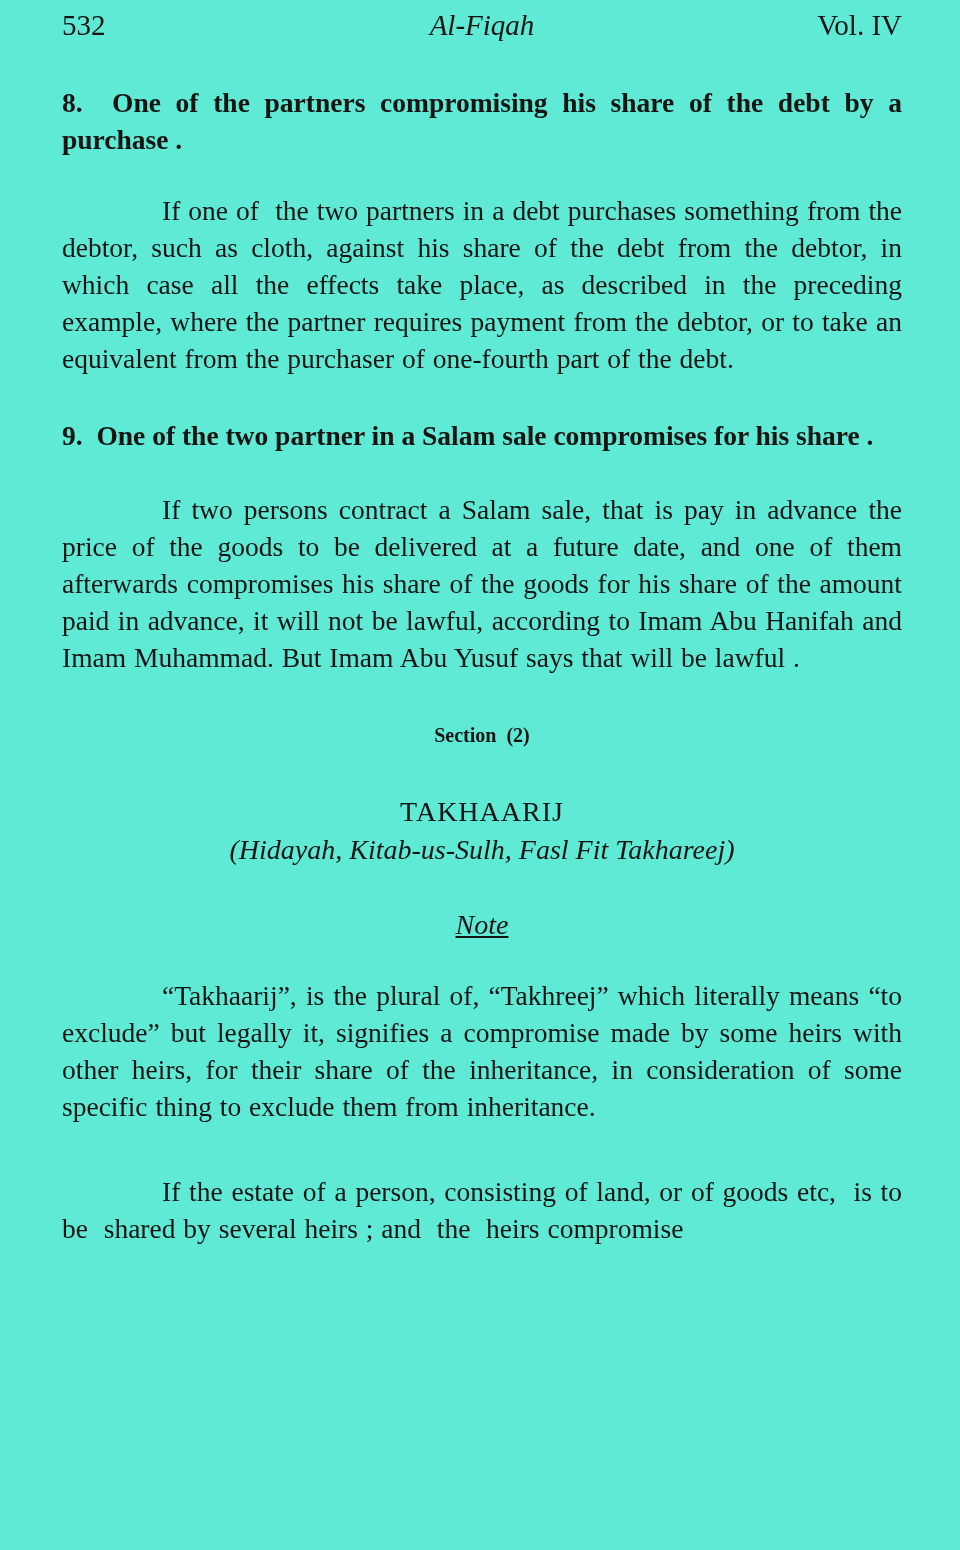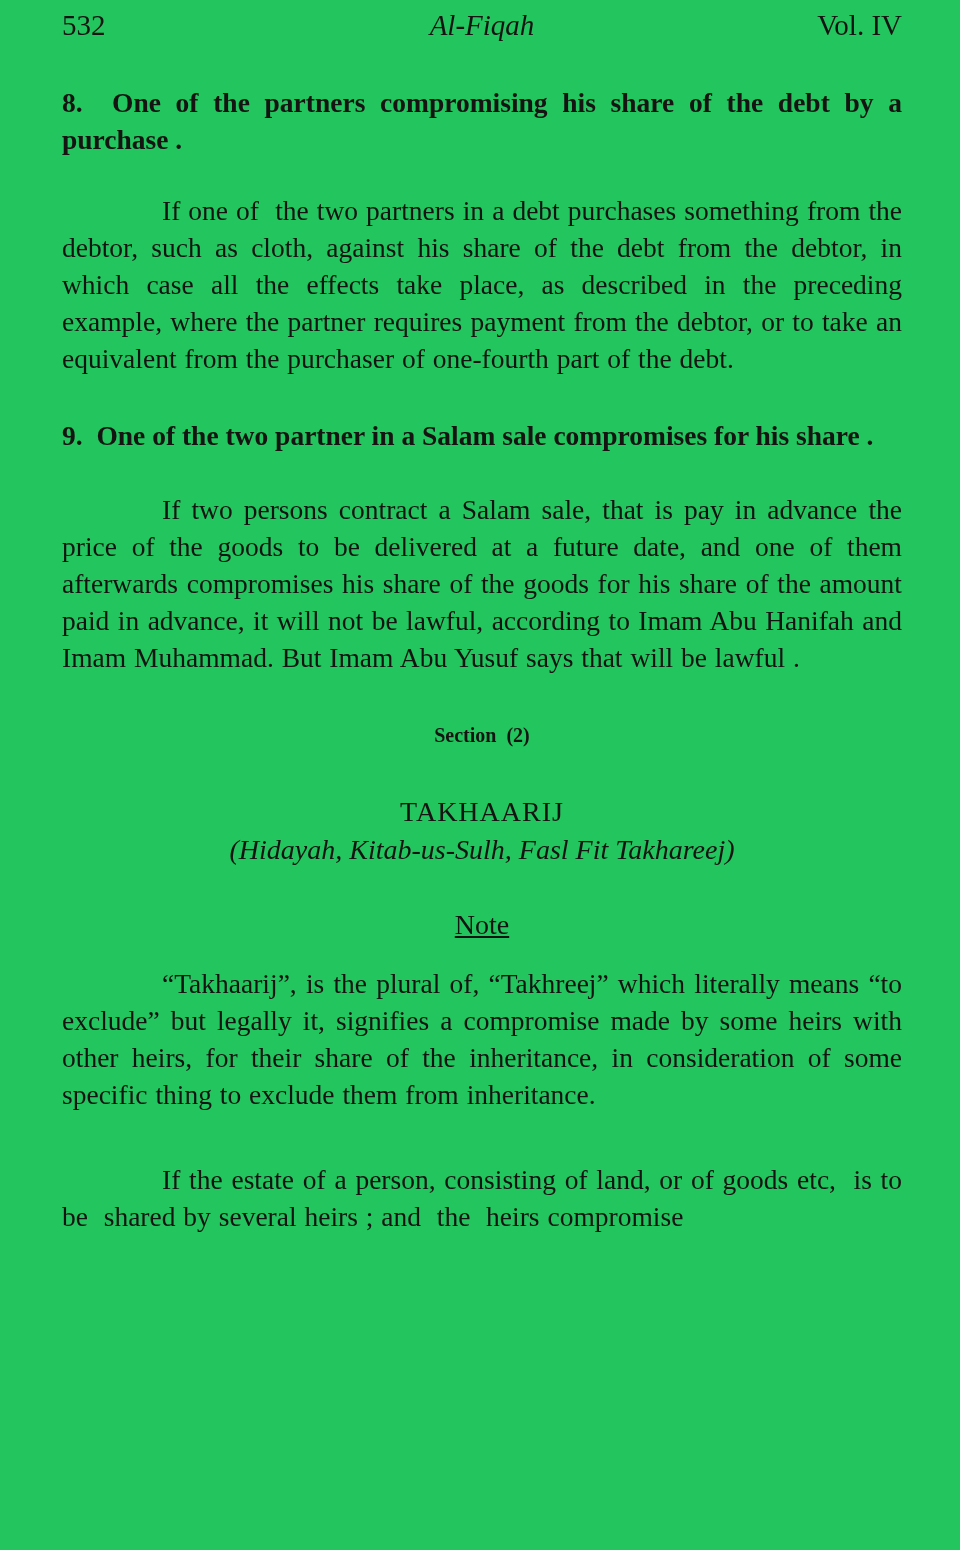--- a/index.html
+++ b/index.html
@@ -5,21 +5,21 @@
   html, body {
     margin: 0;
     padding: 0;
     background: #e9e9e7;
   }
   .page {
     position: relative;
     width: 960px;
     height: 1550px;
     margin: 0 auto;
-    background: #22c55e;
+    background: #5eead4;
     color: #151412;
     font-family: "Liberation Serif", serif;
     box-sizing: border-box;
     padding: 8px 58px 0 62px;
     overflow: hidden;
   }
   .page-header {
     display: flex;
     align-items: baseline;
     justify-content: space-between;
@@ -73,29 +73,30 @@
   }
   .section-source {
     font-style: italic;
     font-size: 28px;
     line-height: 38px;
   }
   .note-label {
     font-size: 28px;
     line-height: 37px;
     text-decoration: underline;
+    font-style: italic;
   }
   .mt-heading8   { margin-top: 40px; }
   .mt-para8     { margin-top: 34px; }
   .mt-heading9  { margin-top: 40px; }
   .mt-para9     { margin-top: 37px; }
   .mt-section   { margin-top: 41px; }
   .mt-title     { margin-top: 39px; }
   .mt-note      { margin-top: 37px; }
-  .mt-notepara  { margin-top: 22px; }
+  .mt-notepara  { margin-top: 34px; }
   .mt-heading1  { margin-top: 31px; }
   .mt-para1     { margin-top: 48px; }
 </style>
 </head>
 <body>
 
 <div class="page">
 
   <div class="page-header">
     <span class="page-number">532</span>

